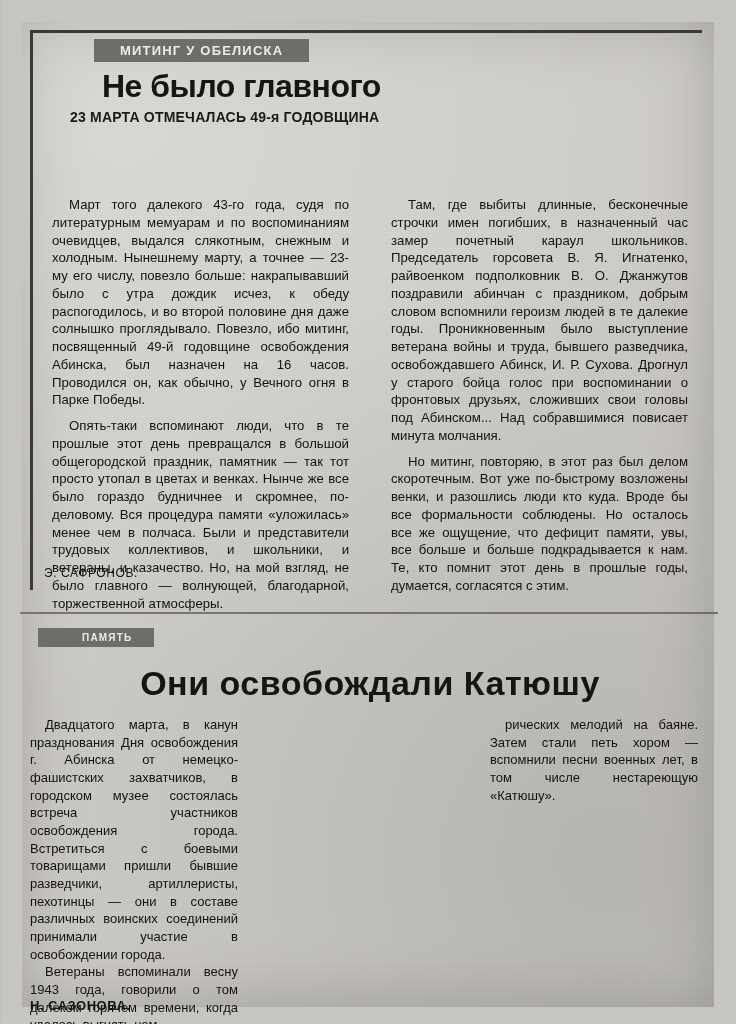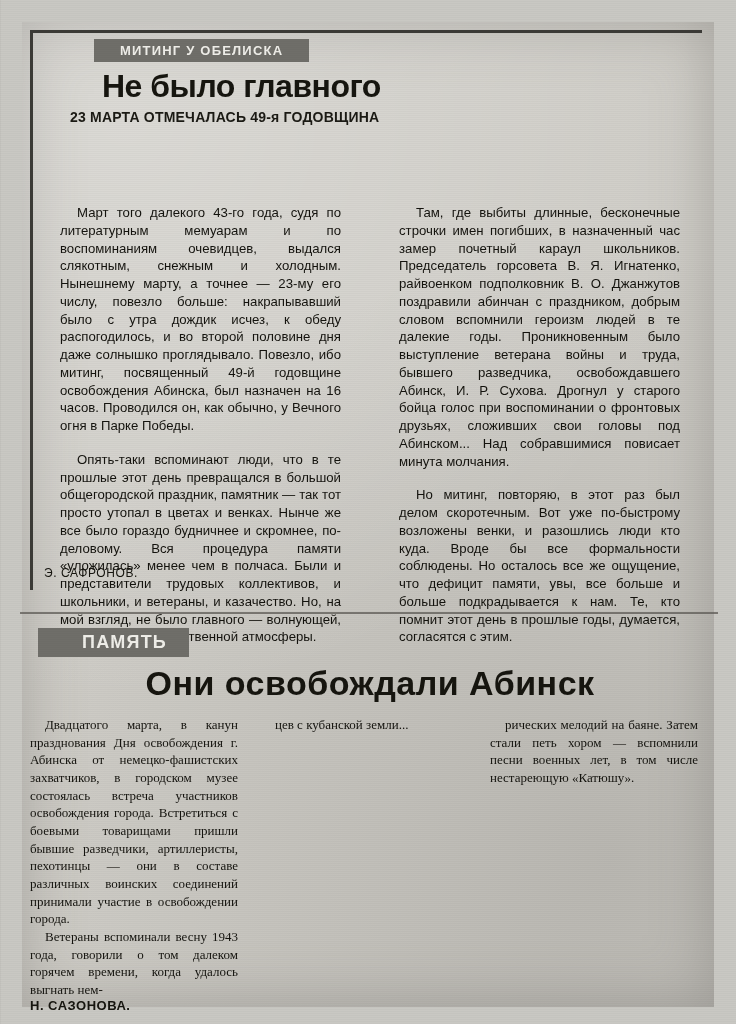--- a/index.html
+++ b/index.html
@@ -112,21 +112,21 @@
   }
   .col {
     width: 313px;
     font-size: 13.2px;
     line-height: 1.345;
     color: #14130e;
     text-align: justify;
     hyphens: auto;
   }
   .col p {
-    margin: 16px;
+    margin: 8px;
     text-indent: 17px;
   }
   .byline1 {
     position: absolute;
     left: 44px;
     top: 566px;
     width: 652px;
     text-align: left;
     font-size: 12px;
     font-weight: normal;
@@ -136,21 +136,21 @@
 
   
   .art2-kicker {
     position: absolute;
     left: 38px;
     top: 628px;
     display: inline-block;
     background: #6f6e69;
     color: #efeee9;
     font-weight: bold;
-    font-size: 18px;
+    font-size: 10px;
     letter-spacing: 1.2px;
     padding: 4px 22px 4px 44px;
   }
   .headline2 {
     position: absolute;
     left: 44px;
     top: 664px;
     width: 652px;
     text-align: center;
     font-size: 34px;
@@ -171,21 +171,20 @@
     width: 208px;
     font-size: 13px;
     line-height: 1.36;
     color: #14130e;
     text-align: justify;
     hyphens: auto;
   }
   .col3 p {
     margin: 0;
     text-indent: 15px;
-    font-family: Liberation Serif, serif;
   }
   .byline2 {
     position: absolute;
     left: 30px;
     top: 998px;
     width: 672px;
     text-align: left;
     font-size: 13px;
     font-weight: bold;
     letter-spacing: 0.5px;
@@ -224,29 +223,28 @@
       <p>Там, где выбиты длинные, бесконечные строчки имен погибших, в назначенный час замер почетный караул школьников. Председатель горсовета В. Я. Игнатенко, райвоенком подполковник В. О. Джанжутов поздравили абинчан с праздником, добрым словом вспомнили героизм людей в те далекие годы. Проникновенным было выступление ветерана войны и труда, бывшего разведчика, освобождавшего Абинск, И. Р. Сухова. Дрогнул у старого бойца голос при воспоминании о фронтовых друзьях, сложивших свои головы под Абинском... Над собравшимися повисает минута молчания.</p>
       <p>Но митинг, повторяю, в этот раз был делом скоротечным. Вот уже по-быстрому возложены венки, и разошлись люди кто куда. Вроде бы все формальности соблюдены. Но осталось все же ощущение, что дефицит памяти, увы, все больше и больше подкрадывается к нам. Те, кто помнит этот день в прошлые годы, думается, согласятся с этим.</p>
     </div>
   </div>
 
   <div class="byline1">Э. САФРОНОВ.</div>
 
   <div class="divider-rule"></div>
 
   <div class="art2-kicker">ПАМЯТЬ</div>
-  <div class="headline2">Они освобождали Абинск</div>
+  <div class="headline2">Они освобождали Катюшу</div>
 
   <div class="cols3">
     <div class="col3">
       <p>Двадцатого марта, в канун празднования Дня освобождения г. Абинска от немецко-фашистских захватчиков, в городском музее состоялась встреча участников освобождения города. Встретиться с боевыми товарищами пришли бывшие разведчики, артиллеристы, пехотинцы — они в составе различных воинских соединений принимали участие в освобождении города.</p>
       <p>Ветераны вспоминали весну 1943 года, говорили о том далеком горячем времени, когда удалось выгнать нем-</p>
     </div>
     <div class="col3">
-      <p>цев с кубанской земли...</p>
     </div>
     <div class="col3">
       <p>рических мелодий на баяне. Затем стали петь хором — вспомнили песни военных лет, в том числе нестареющую «Катюшу».</p>
     </div>
   </div>
 
   <div class="byline2">Н. САЗОНОВА.</div>
 
   <div class="grain"></div>
 </div>

